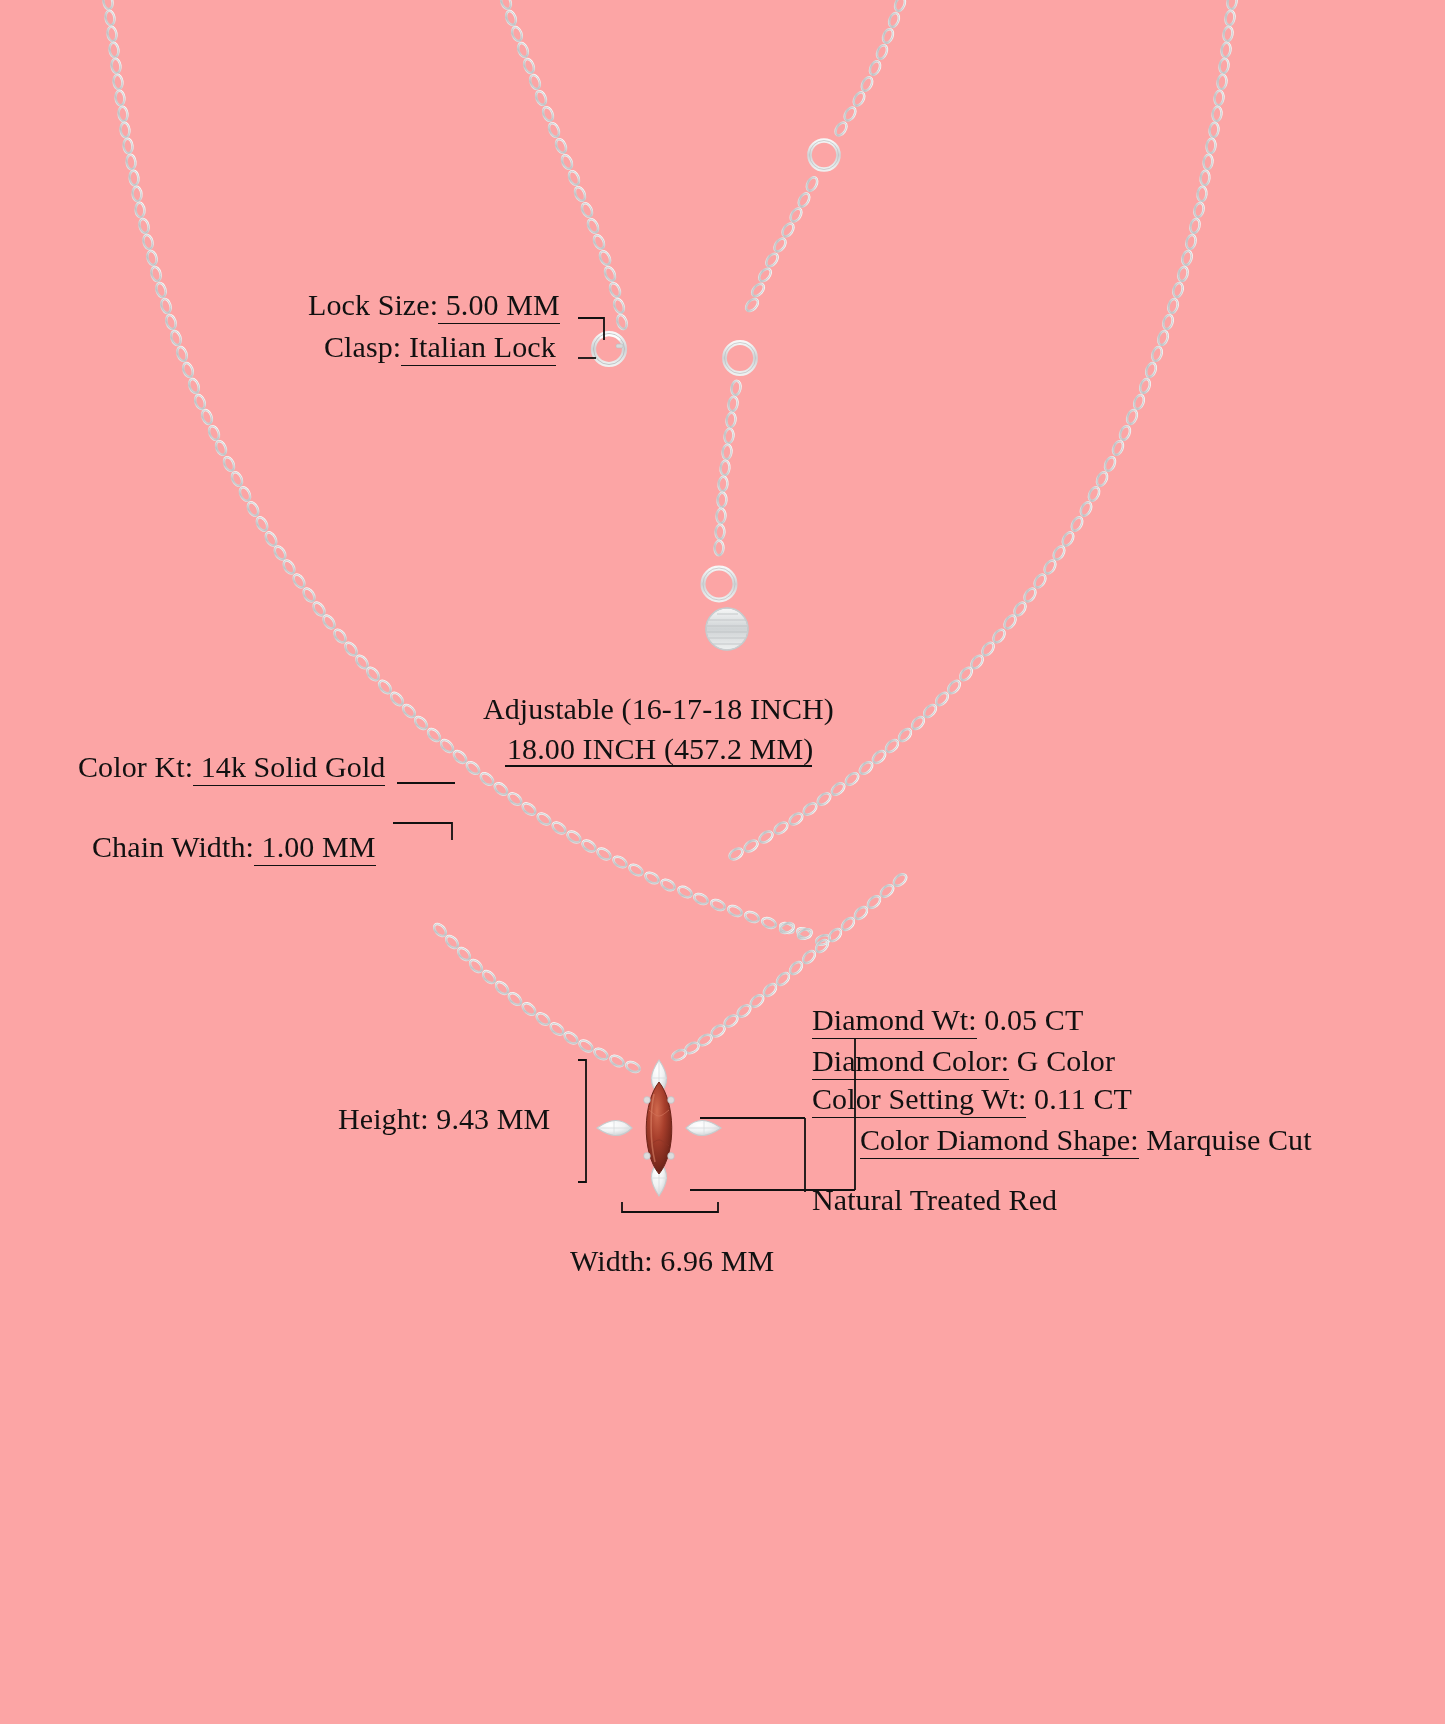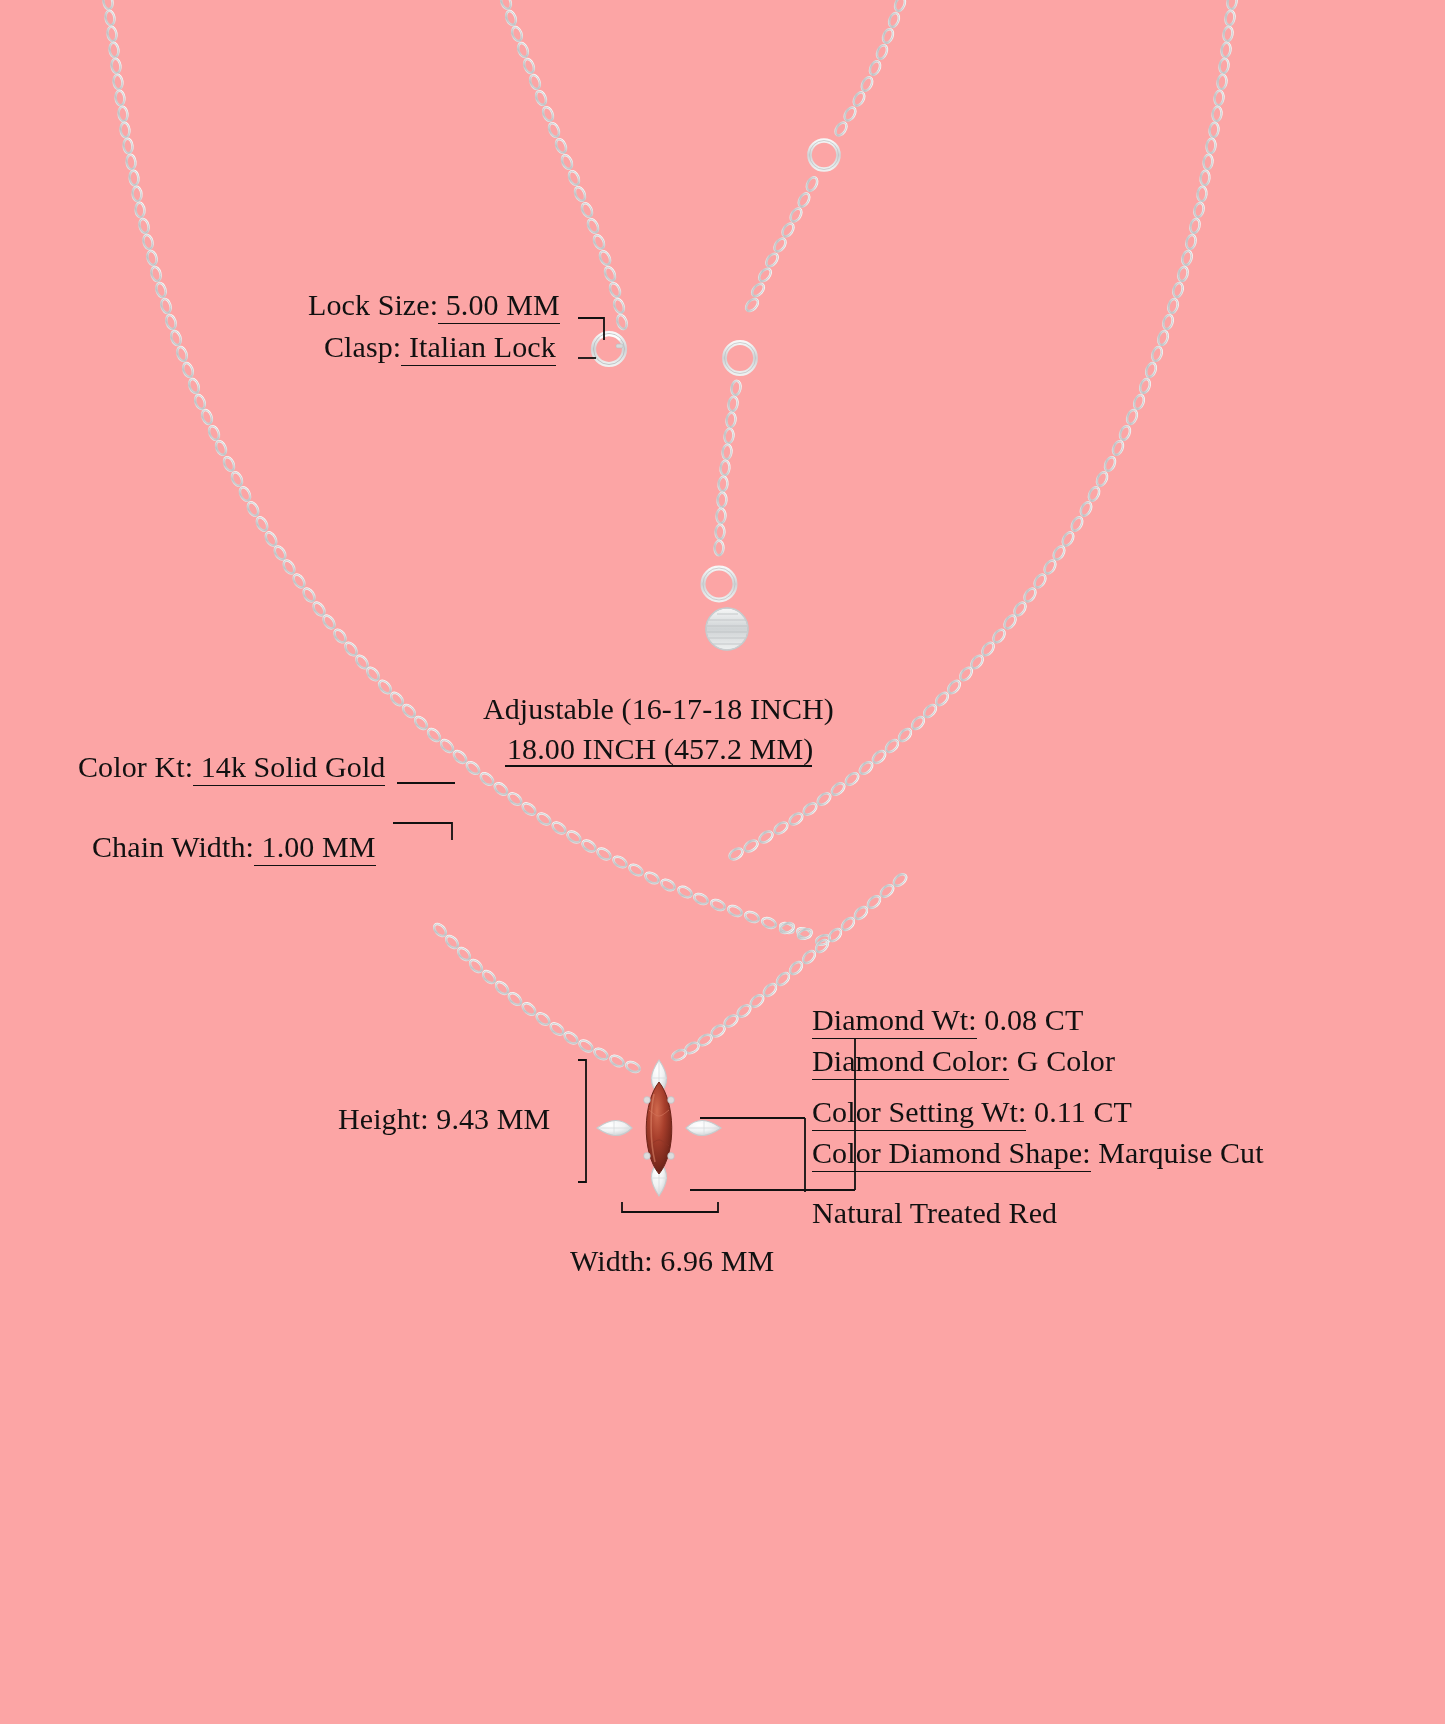--- a/index.html
+++ b/index.html
@@ -436,27 +436,27 @@
   <div class="spec plain" style="left:483px; top:694px;">Adjustable (16-17-18 INCH)</div>
 
   <div class="spec plain" style="left:507px; top:734px;">18.00 INCH (457.2 MM)</div>
 
   <div class="spec plain" style="left:338px; top:1104px;">Height: 9.43 MM</div>
 
   <div class="spec plain" style="left:570px; top:1246px;">Width: 6.96 MM</div>
 
   <div class="rblock" style="top:1005px;">
     <div class="spec" style="margin-bottom:11px;">
-      <span class="val">Diamond Wt:</span><span class="lbl"> 0.08 CT</span>
+      <span class="val">Diamond Wt:</span><span class="lbl"> 0.05 CT</span>
     </div>
-    <div class="spec" style="margin-bottom:21px;">
+    <div class="spec" style="margin-bottom:8px;">
       <span class="val">Diamond Color:</span><span class="lbl"> G Color</span>
     </div>
     <div class="spec" style="margin-bottom:11px;">
       <span class="val">Color Setting Wt:</span><span class="lbl"> 0.11 CT</span>
     </div>
-    <div class="spec" style="margin-bottom:30px;">
+    <div class="spec" style="margin-bottom:30px;margin-left:48px;">
       <span class="val">Color Diamond Shape:</span><span class="lbl"> Marquise Cut</span>
     </div>
     <div class="spec plain">Natural Treated Red</div>
   </div>
 
 </div>
 
 </body></html>

